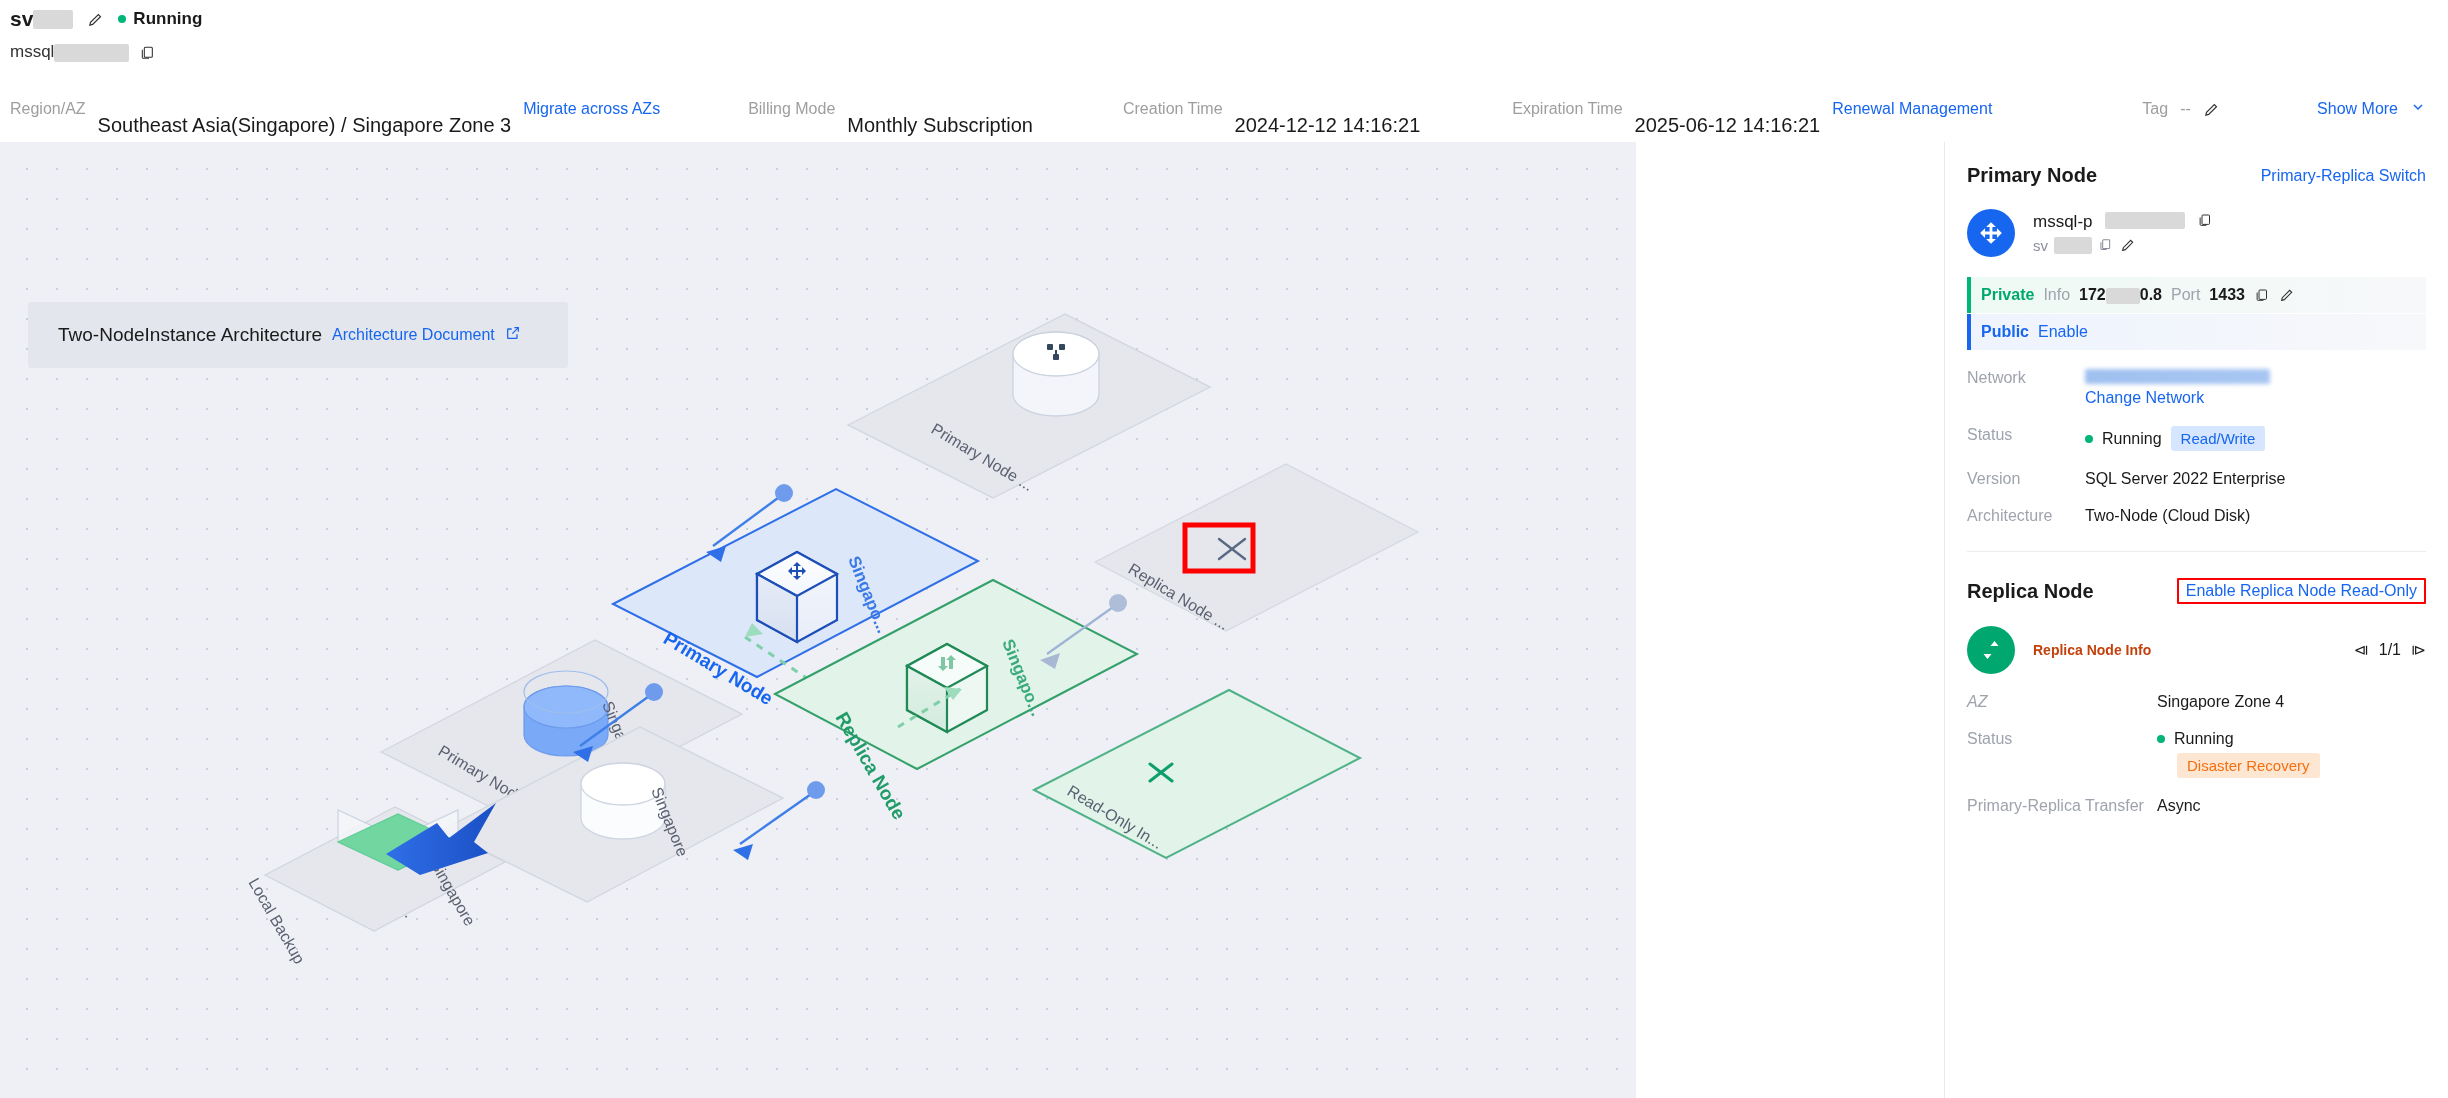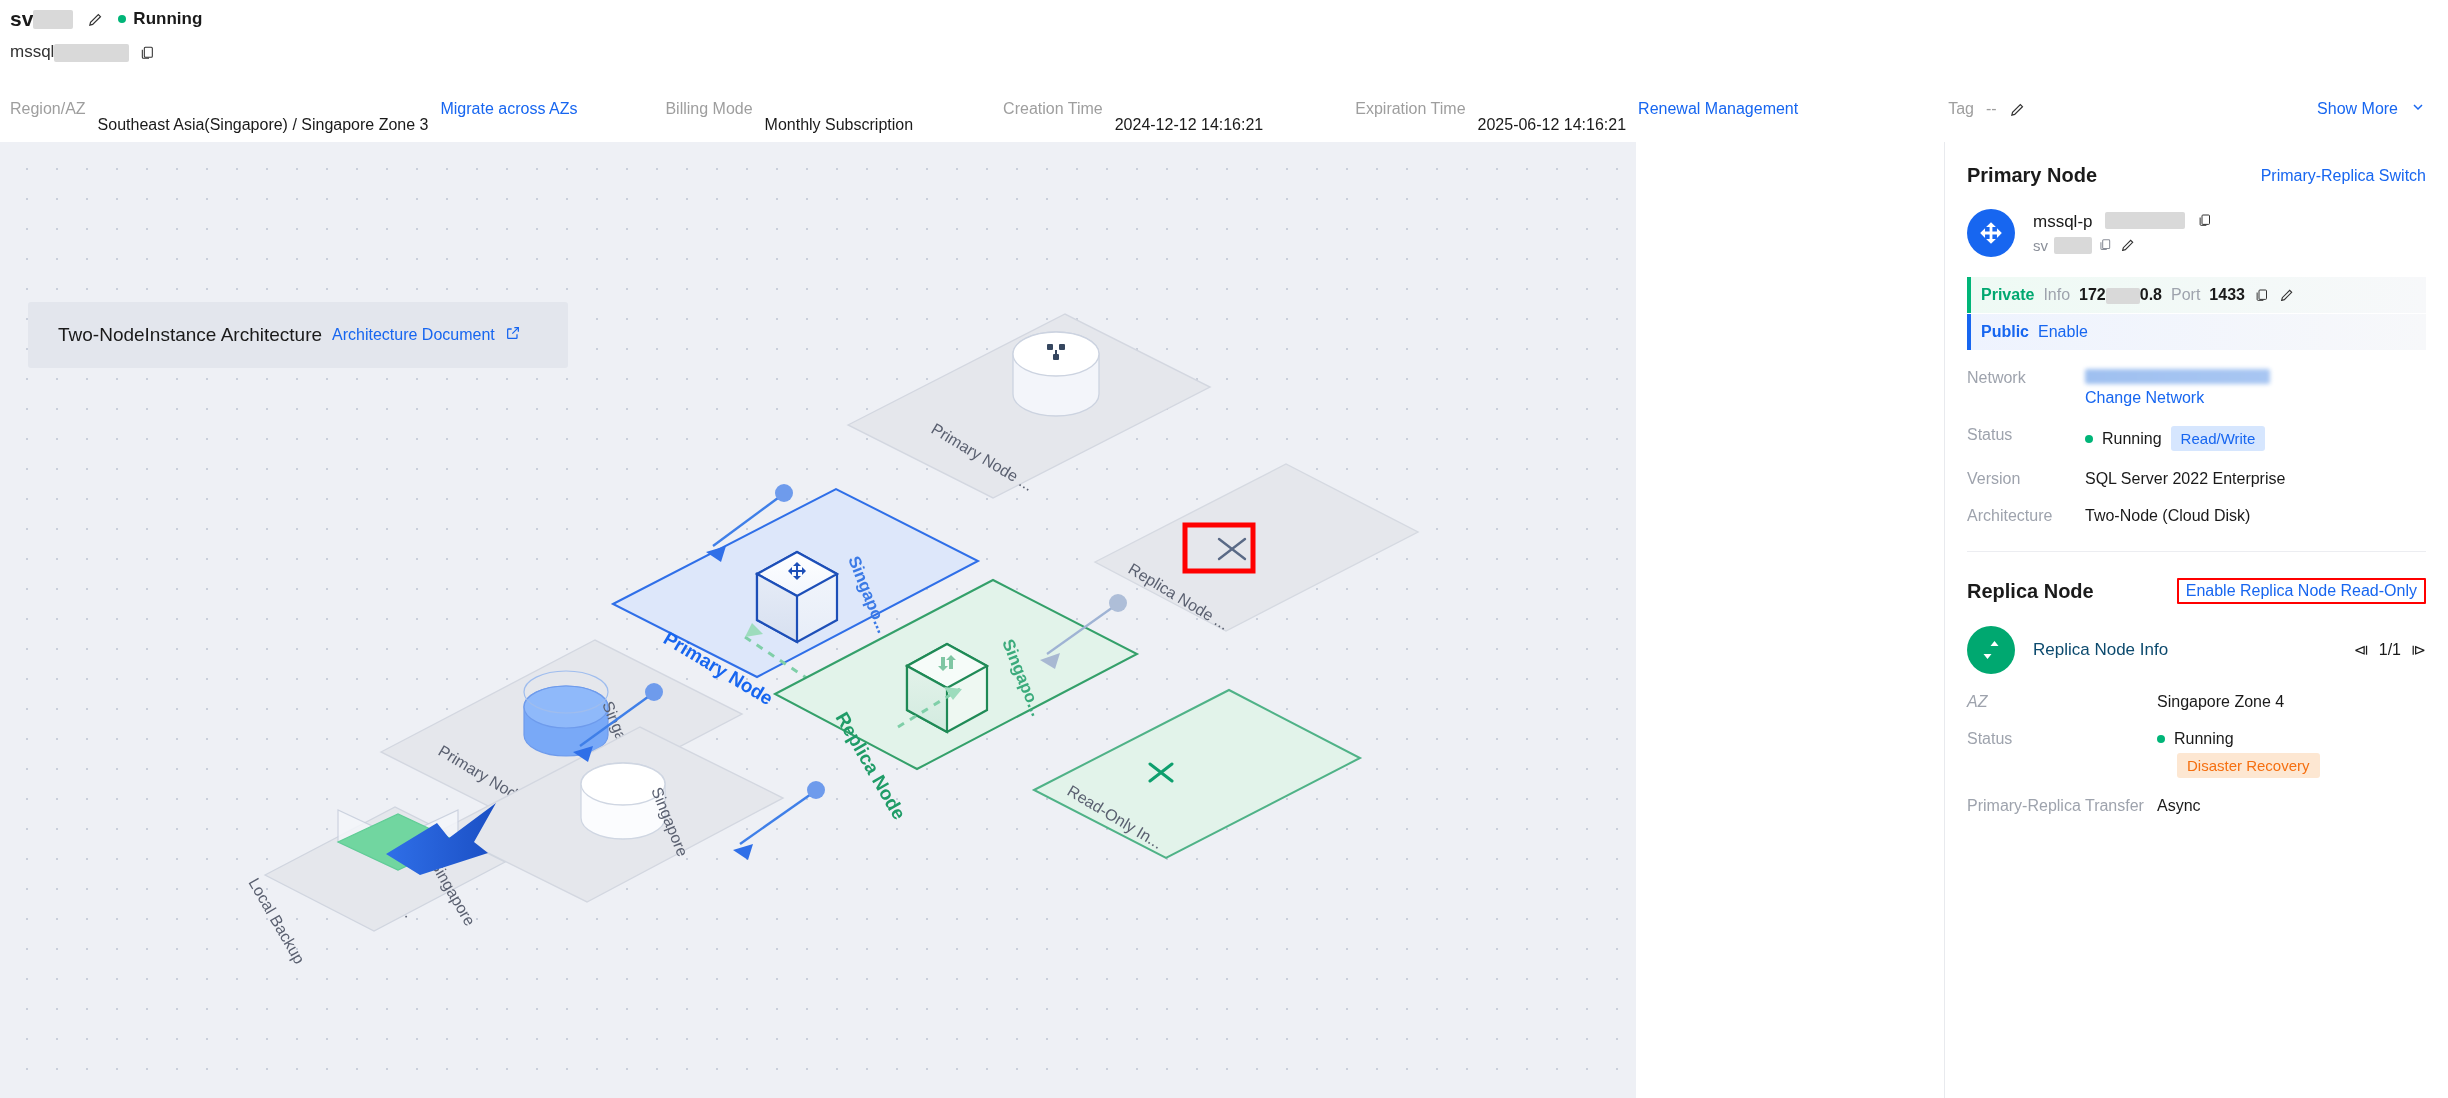--- a/index.html
+++ b/index.html
@@ -25,21 +25,21 @@
   .rd-net { width: 185px; height: 15px; background: linear-gradient(90deg,#9fc0f0,#a8c6f2); border-radius:2px; filter: blur(2.2px); display:inline-block; }
   .edit-pencil { width: 17px; height: 17px; display:inline-block; cursor:pointer; }
   .status-pill { display: flex; align-items: center; gap: 7px; font-size: 17px; font-weight: 600; }
   .dot-green { width: 8px; height: 8px; border-radius: 50%; background: #00b578; display:inline-block; }
   .hdr-row2 { position: absolute; left: 10px; top: 42px; display:flex; align-items:center; gap: 10px; font-size: 17px; color:#333; }
   .copy-ic { width: 16px; height: 17px; display:inline-block; cursor:pointer; }
 
   .hdr-meta { position: absolute; left: 0; top: 84px; width: 2448px; height: 50px; display: flex; align-items: center; }
   .meta-group { display: flex; align-items: center; gap: 12px; font-size: 16px; }
   .meta-label { color: #9e9e9e; font-size: 16px; }
-  .meta-value { color: #1a1a1a; font-size: 16px; font-weight: 500; margin-top: 32px; }
+  .meta-value { color: #1a1a1a; font-size: 20px; font-weight: 500; margin-top: 32px; }
   .link { color: #1766f0; cursor: pointer; font-size: 16px; }
 
   
   .diagram {
     position: absolute; left: 0; top: 142px;
     width: 1636px; height: 956px;
     background-color: #eef0f5;
     background-image: radial-gradient(#c9cfdb 1.4px, transparent 1.4px);
     background-size: 30px 30px;
     background-position: 12px 12px;
@@ -459,21 +459,21 @@
       </span>
     </div>
 
     <div class="node-row" style="justify-content:flex-start;">
       <span class="node-ic green">
         <svg width="24" height="24" viewBox="-12 -12 24 24" fill="#fff">
           <path d="M-3,-7 l0,11 l-4,0 l4,5 l4,-5 l-4,0 z" transform="translate(-0.5,0)"></path>
           <path d="M3,7 l0,-11 l4,0 l-4,-5 l-4,5 l4,0 z" transform="translate(0.5,0)"></path>
         </svg>
       </span>
-      <span style="font-size:17px;color:#0c4a6e;">Replica Node Info</span>
+      <span style="font-size:14px;color:#c2410c;font-weight:bold;">Replica Node Info</span>
       <span class="pager" style="margin-left:auto;">
         <span class="pg-ic">⧏</span>
         <span>1/1</span>
         <span class="pg-ic">⧐</span>
       </span>
     </div>
 
     <div class="kv">
       <span class="kk" style="width:190px;font-style:italic;">AZ</span>
       <span class="vv">Singapore Zone 4</span>

